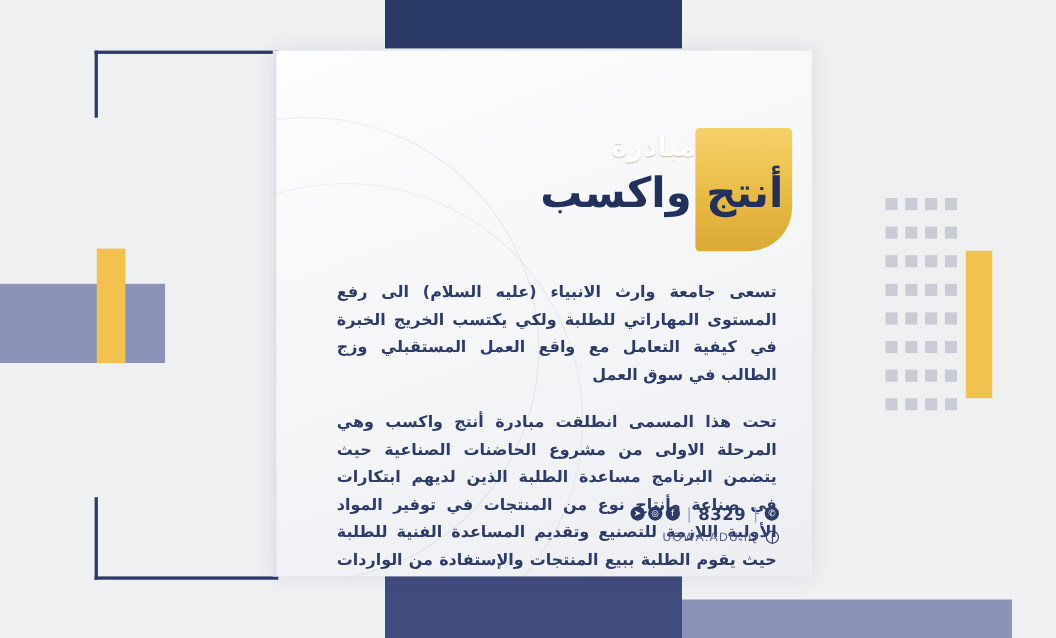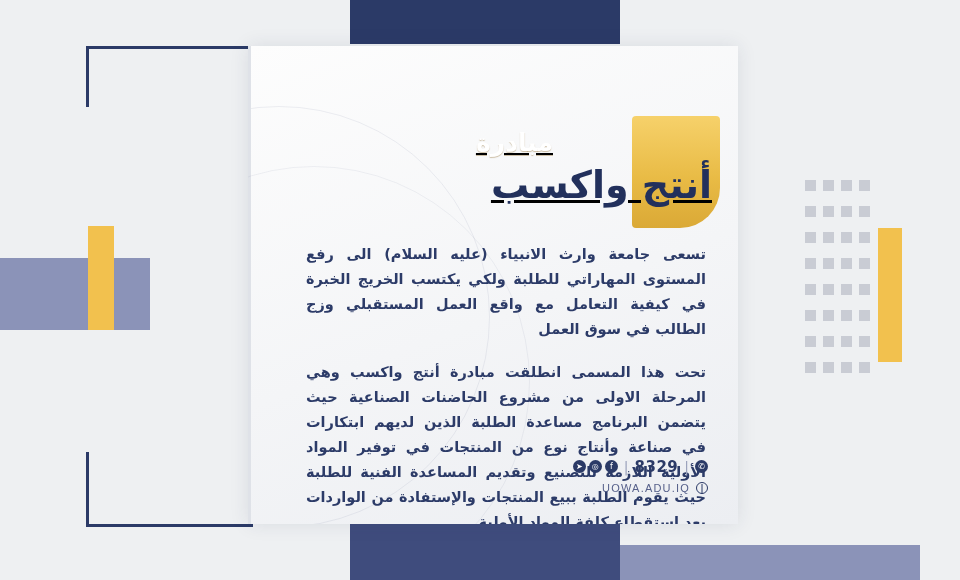--- a/index.html
+++ b/index.html
@@ -129,45 +129,44 @@
     position: absolute;
     right: 18px; top: 70px;
     width: 88px; height: 112px;
     background: linear-gradient(180deg, #f6cf63 0%, #e8b83c 55%, #d9a52c 100%);
     border-radius: 4px 4px 40px 4px;
     opacity: .95;
   }
 
   .title-wrap {
     position: absolute;
-    right: 26px; top: 82px;
-    text-align: left;
+    right: 26px; top: 72px;
+    text-align: center;
     z-index: 3;
-    text-decoration: underline;
   }
   .title-kicker {
     color: #ffffff;
     font-size: 25px;
     font-weight: bold;
     line-height: 1.2;
     letter-spacing: 0;
     text-shadow: 0 1px 1px rgba(120,80,10,.35);
   }
   .title-main {
     margin-top: 6px;
     color: #22305c;
     font-size: 38px;
     font-weight: bold;
     line-height: 1.15;
     margin-left: 15px;
   }
 
   .body-text {
     position: absolute;
-    right: 32px; top: 196px;
+    right: 32px; top: 208px;
     width: 400px;
     text-align: justify;
     direction: rtl;
     color: #2b3a67;
   }
   .para {
     font-size: 14.5px;
     line-height: 25px;
     font-weight: bold;
     margin: 0 0 18px 0;

